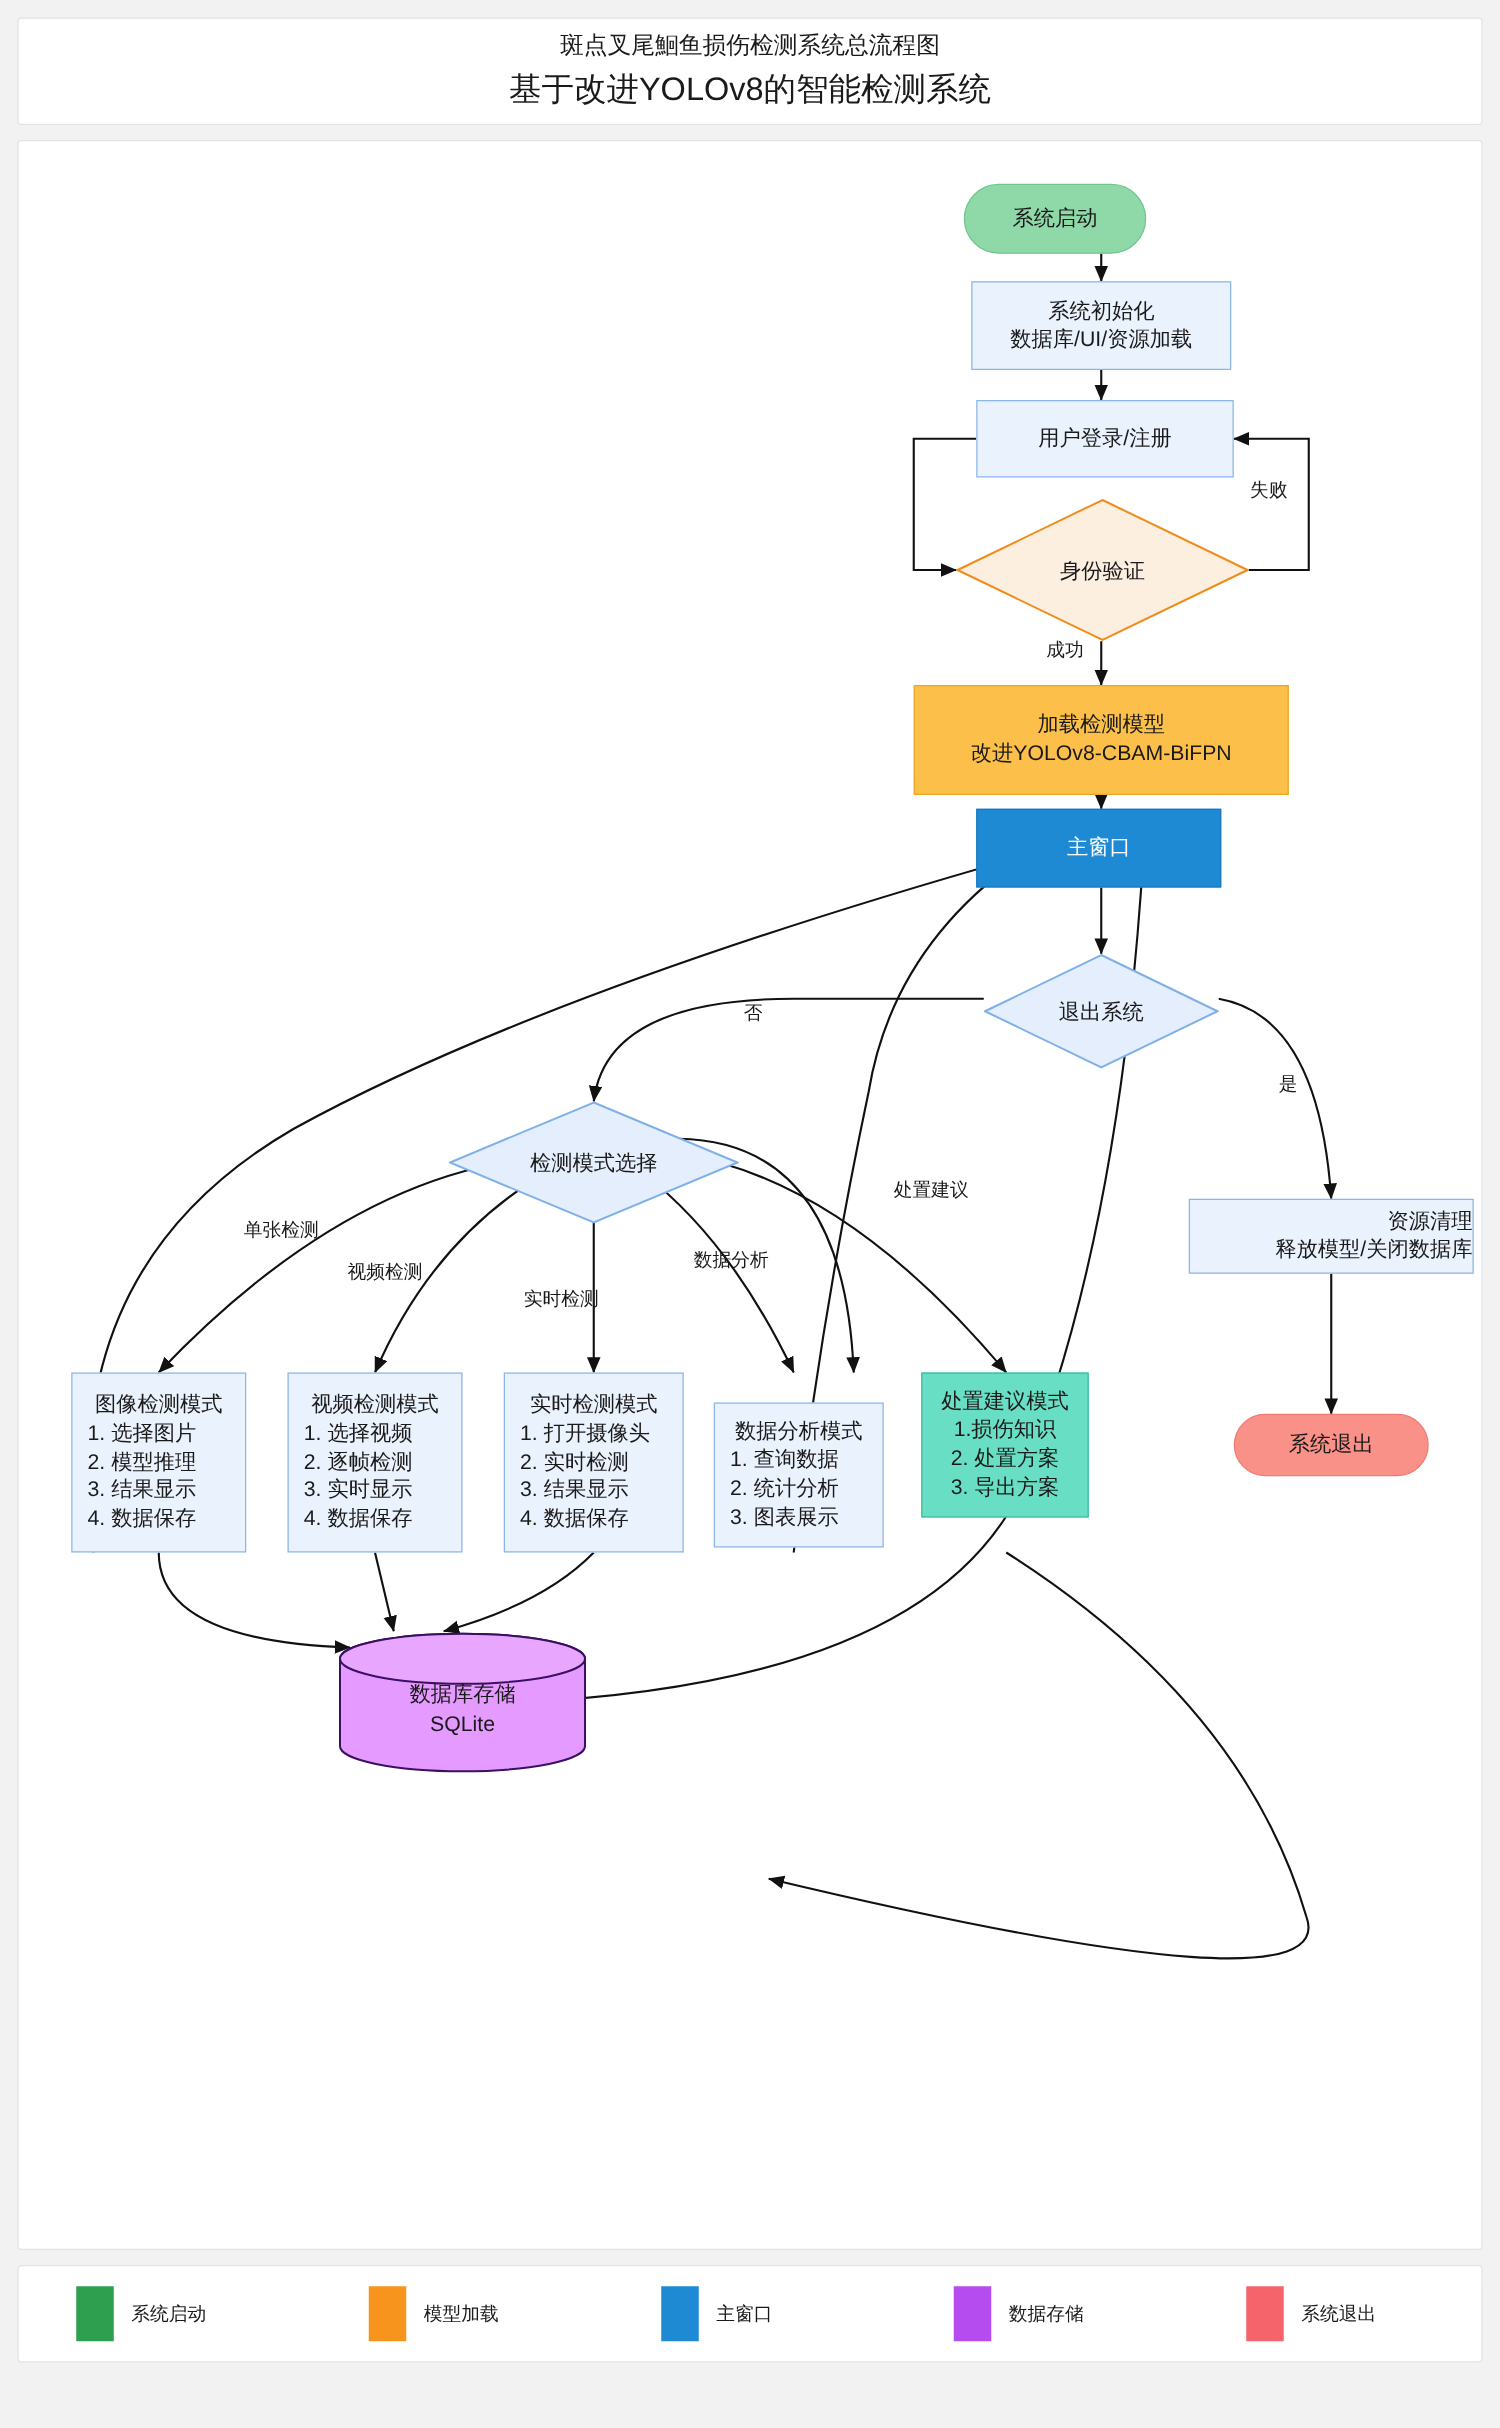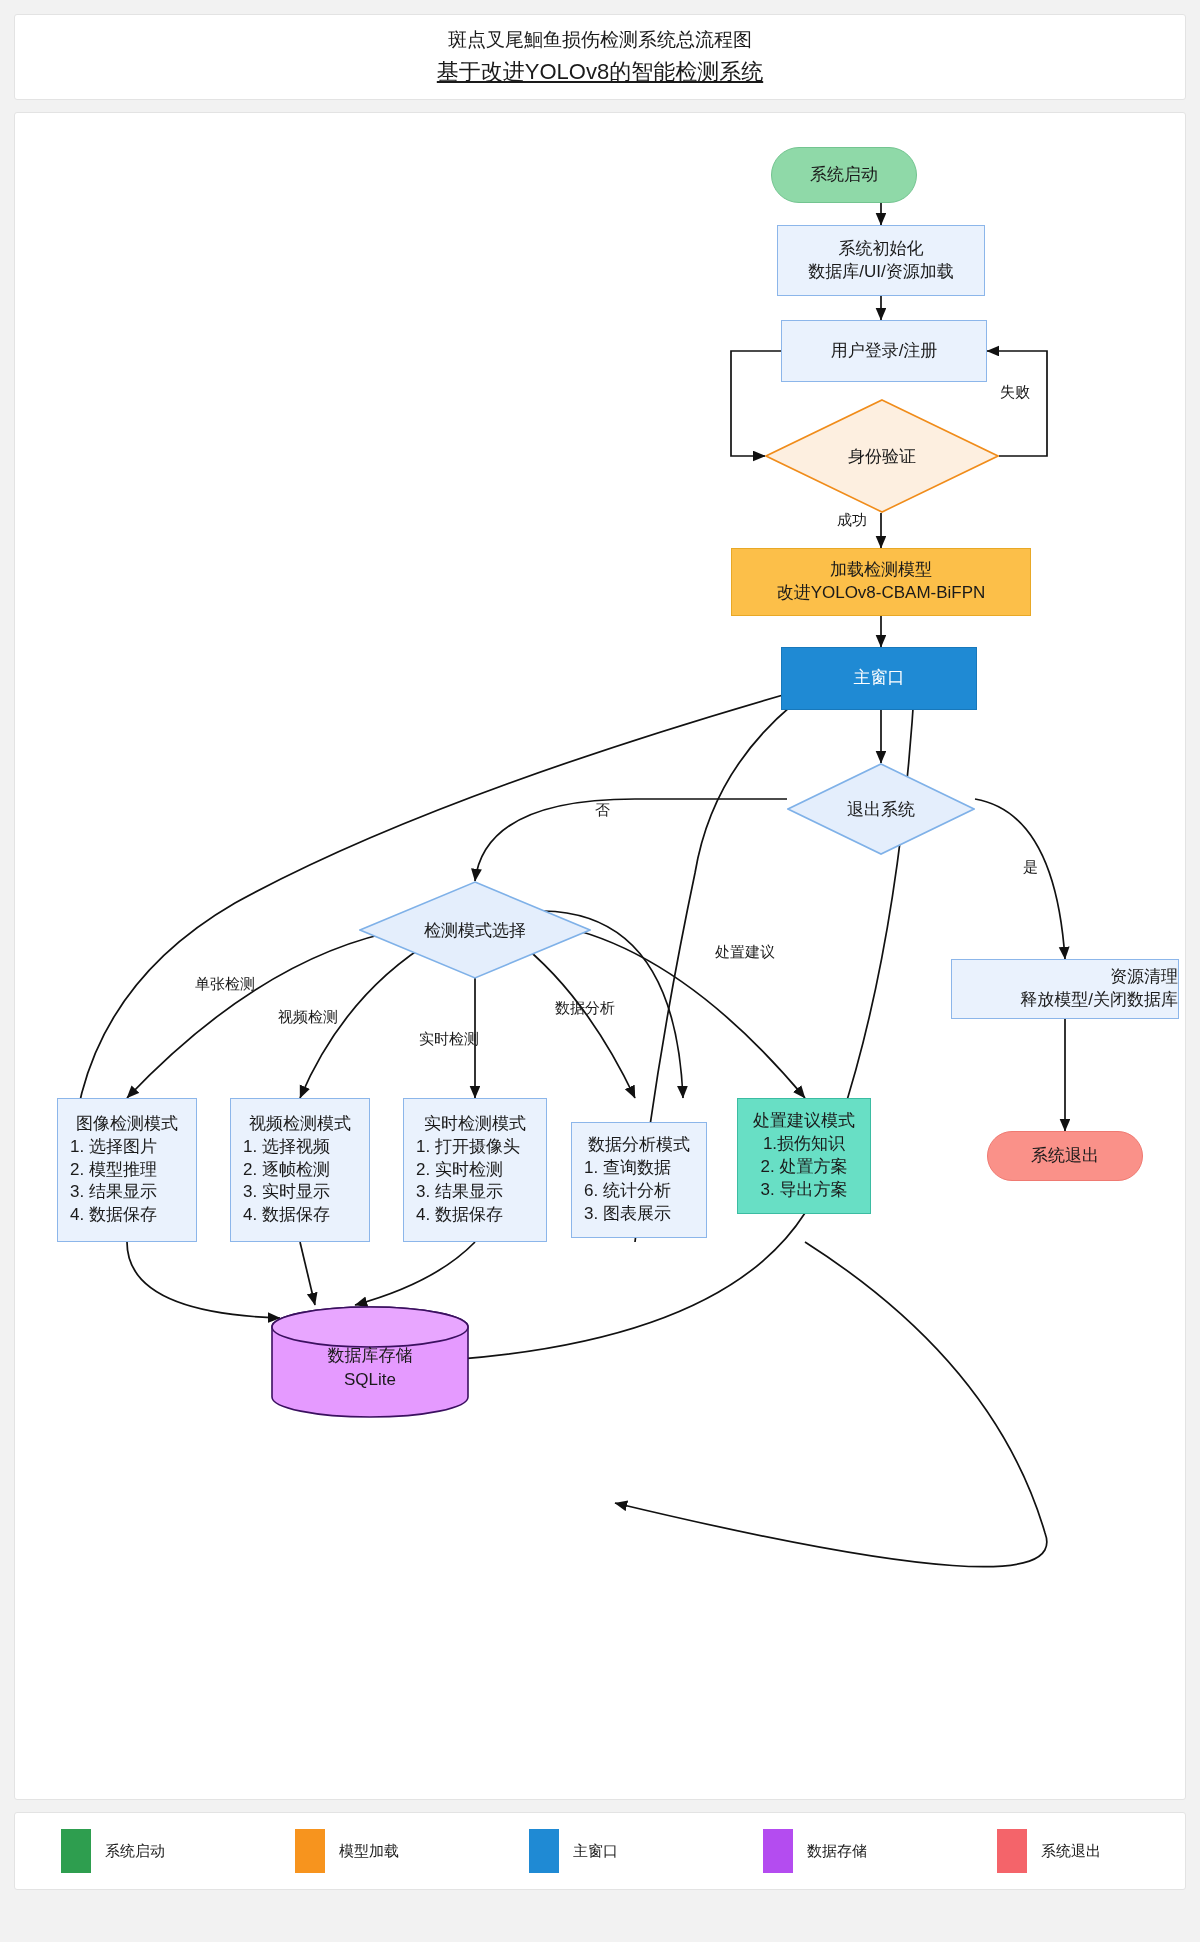--- a/index.html
+++ b/index.html
@@ -21,21 +21,21 @@
   }
   
   #title-card {
     position: absolute;
     left: 14px; top: 14px;
     width: 1172px; height: 86px;
     display: flex; flex-direction: column;
     align-items: center; justify-content: center;
   }
   #title-card .t1 { font-size: 19px; color: #1a1a1a; line-height: 1.5; }
-  #title-card .t2 { font-size: 22px; color: #1a1a1a; line-height: 1.5; text-decoration: underline; }
+  #title-card .t2 { font-size: 26px; color: #1a1a1a; line-height: 1.5; }
 
   
   #flow-card {
     position: absolute;
     left: 14px; top: 112px;
     width: 1172px; height: 1688px;
     overflow: hidden;
   }
   #flow-svg { position: absolute; left: 0; top: 0; }
 
@@ -212,21 +212,21 @@
       <span class="ln">用户登录/注册</span>
     </div>
 
     <div class="diamond" style="left:750px; top:286px; width:234px; height:114px;">
       <svg class="shape" viewBox="0 0 234 114" preserveAspectRatio="none">
         <polygon points="117,1 233,57 117,113 1,57" fill="#fdefe0" stroke="#f08c1a" stroke-width="1.6"></polygon>
       </svg>
       <div class="dtext">身份验证</div>
     </div>
 
-    <div class="node n-model" style="left:716px; top:435px; width:300px; height:68px;">
+    <div class="node n-model" style="left:716px; top:435px; width:300px; height:88px;">
       <span class="ln">加载检测模型</span>
       <span class="ln">改进YOLOv8-CBAM-BiFPN</span>
     </div>
 
     <div class="node n-main" style="left:766px; top:534px; width:196px; height:63px;">
       <span class="ln">主窗口</span>
     </div>
 
     <div class="diamond" style="left:344px; top:768px; width:232px; height:98px;">
       <svg class="shape" viewBox="0 0 232 98" preserveAspectRatio="none">
@@ -271,21 +271,21 @@
       <span class="ln hd">实时检测模式</span>
       <span class="ln">1. 打开摄像头</span>
       <span class="ln">2. 实时检测</span>
       <span class="ln">3. 结果显示</span>
       <span class="ln">4. 数据保存</span>
     </div>
 
     <div class="node n-proc n-list" style="left:556px; top:985px; width:136px; height:116px;margin-top:24px;">
       <span class="ln hd">数据分析模式</span>
       <span class="ln">1. 查询数据</span>
-      <span class="ln">6. 统计分析</span>
+      <span class="ln">2. 统计分析</span>
       <span class="ln">3. 图表展示</span>
     </div>
 
     <div class="node n-advice n-list" style="left:722px; top:985px; width:134px; height:116px;align-items:center;">
       <span class="ln hd">处置建议模式</span>
       <span class="ln">1.损伤知识</span>
       <span class="ln">2. 处置方案</span>
       <span class="ln">3. 导出方案</span>
     </div>
 

